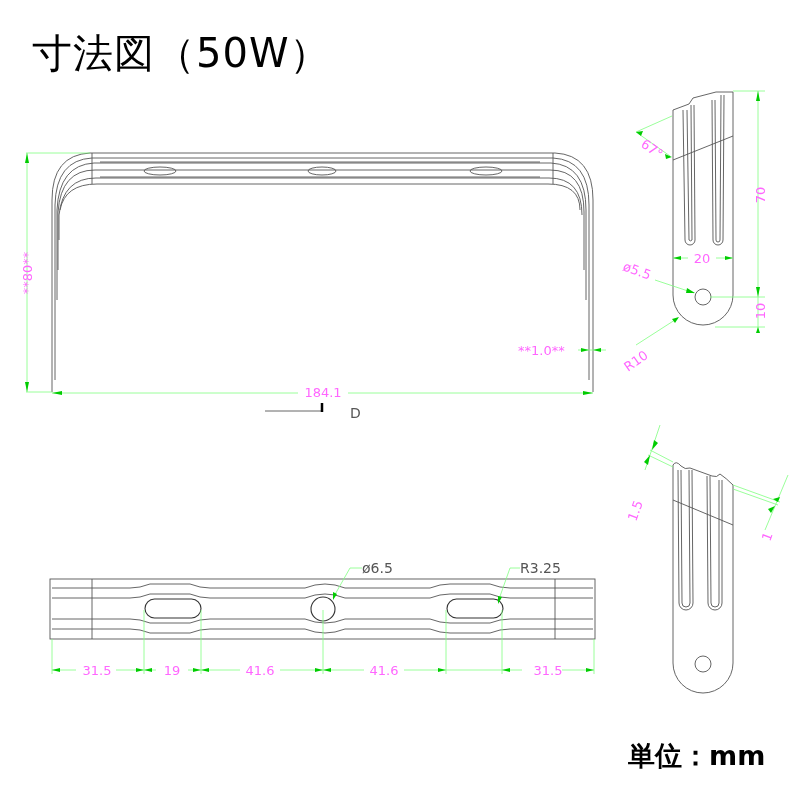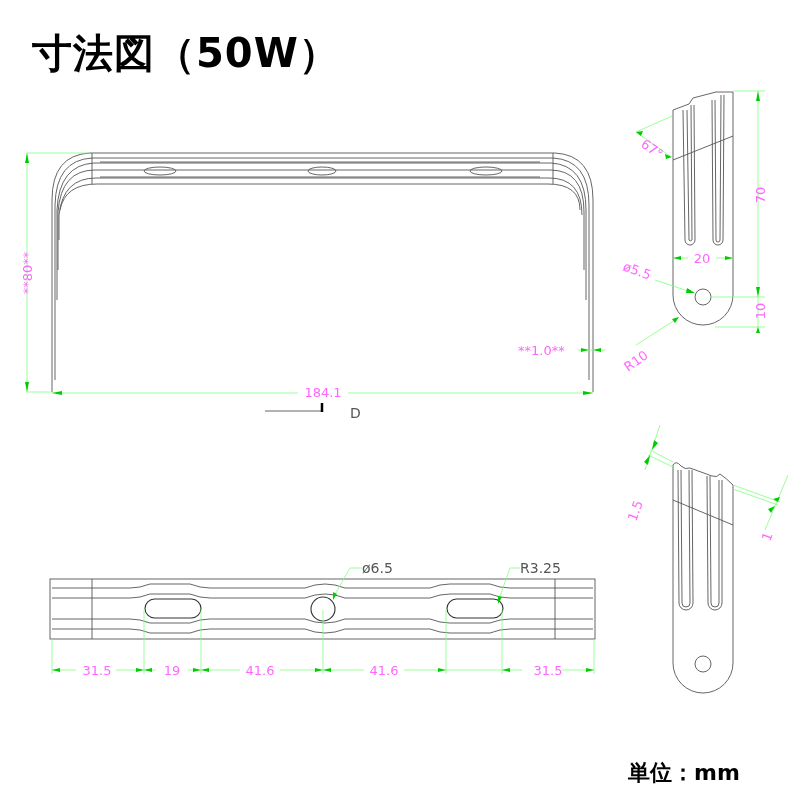--- a/index.html
+++ b/index.html
@@ -1,18 +1,18 @@
 <!DOCTYPE html>
 <html><head>
 <meta charset="utf-8">
 <style>
   html, body { margin:0; padding:0; background:#ffffff; }
   body { width:800px; height:800px; position:relative; overflow:hidden; font-family:"DejaVu Sans", sans-serif; }
-  .title { position:absolute; left:32px; top:26px; font-size:40px; font-weight:bold; color:#000; letter-spacing:1px; font-family:"DejaVu Sans", sans-serif; }
-  .unit { position:absolute; left:628px; top:738px; font-size:22px; font-weight:bold; color:#000; font-family:"DejaVu Sans", sans-serif;margin-top:20px; }
+  .title { position:absolute; left:32px; top:26px; font-size:40px; font-weight:normal; color:#000; letter-spacing:1px; font-family:"DejaVu Sans", sans-serif; }
+  .unit { position:absolute; left:628px; top:738px; font-size:27px; font-weight:bold; color:#000; font-family:"DejaVu Sans", sans-serif; }
   svg.drawing { position:absolute; left:0; top:0; }
   .dimtxt { fill:#ff66ff; font-family:"DejaVu Sans", sans-serif; font-size:13px; }
   .leadtxt { fill:#555555; font-family:"DejaVu Sans", sans-serif; font-size:14px; }
   .obj { stroke:#555; fill:none; stroke-width:0.9; }
   .objd { stroke:#333; fill:none; stroke-width:1.1; }
   .dim { stroke:#80ff80; fill:none; stroke-width:0.8; }
   .arrow { fill:#00cc00; stroke:none; }
 </style>
 </head>
 <body>

